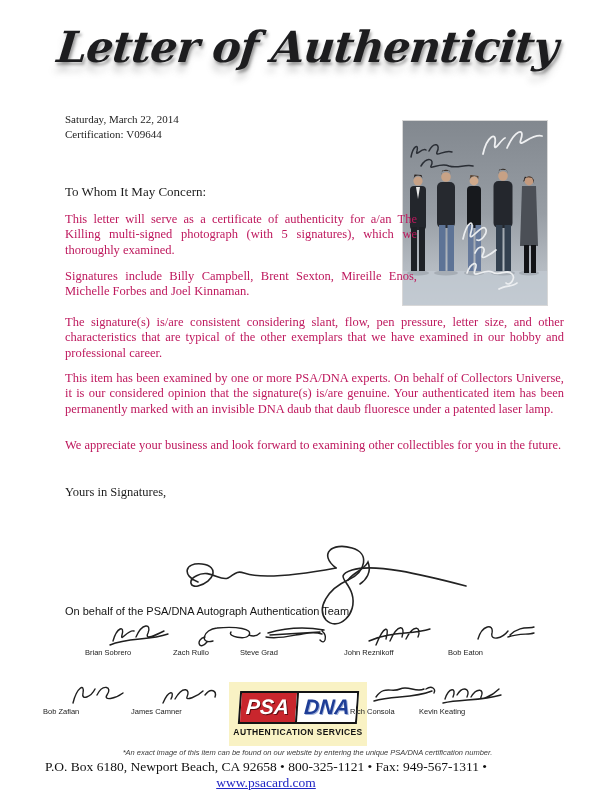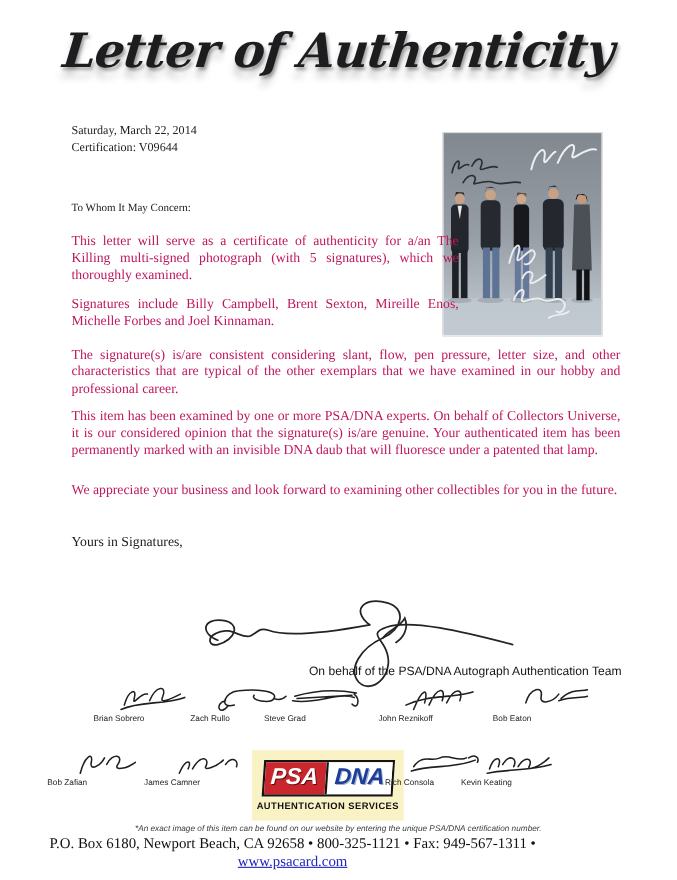--- a/index.html
+++ b/index.html
@@ -10,31 +10,31 @@
   .abs{position:absolute;}
   
   .title{
     top:22px;left:0;width:615px;text-align:center;white-space:nowrap;
     font-family:"DejaVu Serif",serif;font-style:italic;font-weight:bold;
     font-size:43px;letter-spacing:-1px;color:#1d1d1f;
     transform:skewX(-6deg);
     text-shadow:2px 3px 3px rgba(60,60,60,0.45), 0 10px 6px rgba(120,120,120,0.25);
   }
   .dateblock{top:112px;left:65px;font-size:11px;line-height:15px;}
-  .salutation{top:184px;left:65px;font-size:10px;}
+  .salutation{top:184px;left:65px;font-size:13px;}
   .para{font-size:12.5px;line-height:15.3px;text-align:justify;color:#be185d;}
   .p-narrow{left:65px;width:352px;}
   .p-wide{left:65px;width:499px;}
   .closing{top:485px;left:65px;font-size:12.5px;}
   
   .photo{top:121px;left:403px;width:144px;height:184px;box-shadow:0 0 0 1px #d8d8d8;}
   .photo svg{display:block;width:100%;height:100%;}
   
   .bigsig{top:542px;left:168px;width:305px;height:88px;}
-  .caption{top:605px;left:65px;width:500px;text-align:right;
+  .caption{top:605px;left:65px;width:500px;text-align:left;
     font-family:"Liberation Sans",sans-serif;font-size:11px;color:#151515;}
   .sigcol{width:110px;}
   .sigcol svg{display:block;margin:0 auto;}
   .signame{font-family:"Liberation Sans",sans-serif;font-size:7.5px;color:#222;margin-top:0px;}
   .sig-stroke{fill:none;stroke:#1f1f1f;stroke-width:1.4;stroke-linecap:round;}
   
   .logopanel{top:682px;left:229px;width:138px;height:64px;background:#f9f2c4;
     display:flex;flex-direction:column;align-items:center;justify-content:center;}
   .logobox{display:flex;border:2px solid #141414;transform:skewX(-4deg);background:#fff;}
   .logo-psa{background:#c9262d;color:#fff;font-family:"Liberation Sans",sans-serif;
@@ -126,21 +126,21 @@
       <path d="M64,152 C68,141 76,139 72,149 C68,159 82,147 89,151 C97,156 103,147 109,153 C113,157 107,166 103,162 M96,168 C102,164 110,166 114,162" stroke="#eef0f2" stroke-width="1.7" opacity="0.95"></path>
     </g>
   </svg>
 </div>
 
 <div class="abs salutation">To Whom It May Concern:</div>
 
 <div class="abs para p-narrow" style="top:212px">This letter will serve as a certificate of authenticity for a/an The Killing multi-signed photograph (with 5 signatures), which we thoroughly examined.</div>
 <div class="abs para p-narrow" style="top:269px">Signatures include Billy Campbell, Brent Sexton, Mireille Enos, Michelle Forbes and Joel Kinnaman.</div>
 <div class="abs para p-wide" style="top:315px">The signature(s) is/are consistent considering slant, flow, pen pressure, letter size, and other characteristics that are typical of the other exemplars that we have examined in our hobby and professional career.</div>
-<div class="abs para p-wide" style="top:371px">This item has been examined by one or more PSA/DNA experts. On behalf of Collectors Universe, it is our considered opinion that the signature(s) is/are genuine. Your authenticated item has been permanently marked with an invisible DNA daub that will fluoresce under a patented that lamp.</div>
+<div class="abs para p-wide" style="top:371px">This item has been examined by one or more PSA/DNA experts. On behalf of Collectors Universe, it is our considered opinion that the signature(s) is/are genuine. Your authenticated item has been permanently marked with an invisible DNA daub that daub fluoresce under a patented laser lamp.</div>
 <div class="abs para p-wide" style="top:438px">We appreciate your business and look forward to examining other collectibles for you in the future.</div>
 
 <div class="abs closing">Yours in Signatures,</div>
 
 <svg class="abs bigsig" viewBox="0 0 305 88">
   <g fill="none" stroke="#232323" stroke-width="1.6" stroke-linecap="round">
     <path d="M30,40 C14,34 16,20 34,22 C52,24 46,40 30,44 C22,46 20,38 28,34 C42,26 52,40 60,36 C66,33 68,28 76,31 C92,37 130,33 168,26"></path>
     <path d="M168,26 C150,12 164,0 184,6 C202,11 198,30 180,38 C160,47 148,66 158,78 C170,90 190,72 184,52 C180,38 166,34 184,28 C206,21 252,32 298,44"></path>
     <path d="M180,38 C186,30 196,28 200,20 C204,30 198,38 192,42"></path>
   </g>

